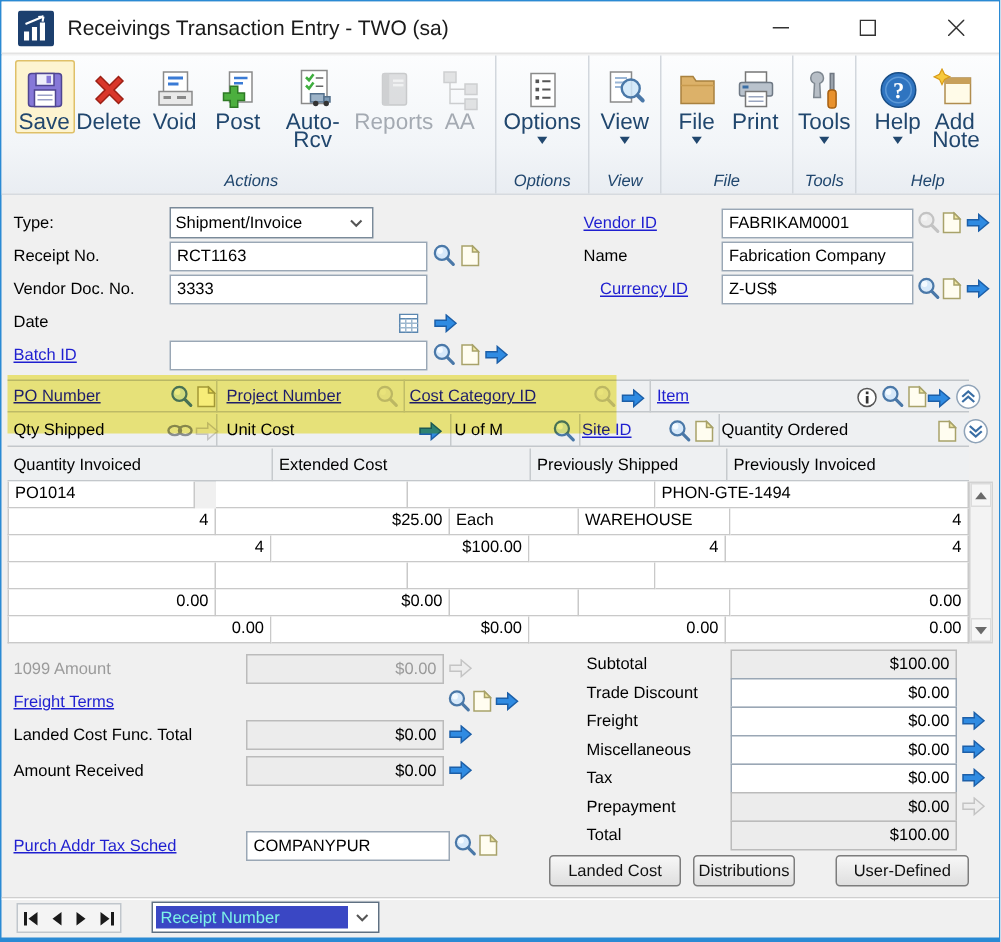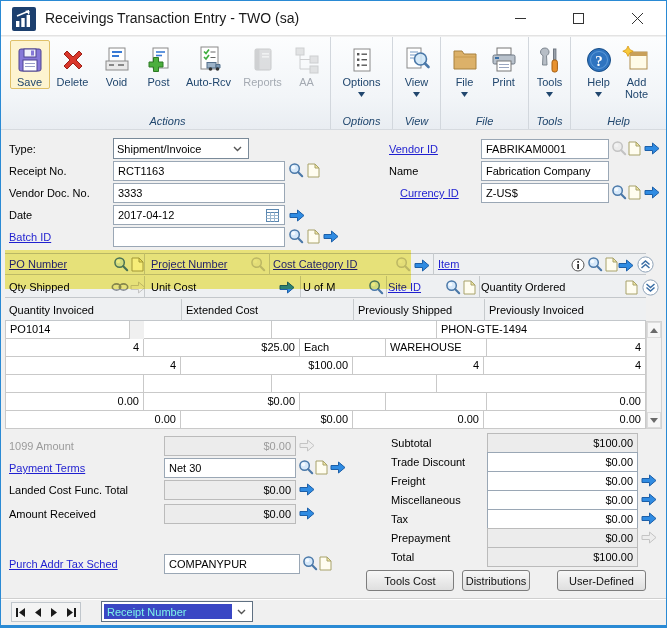--- a/index.html
+++ b/index.html
@@ -16,21 +16,21 @@
   .winctl{position:absolute;top:0;width:45px;height:34px;display:flex;align-items:center;justify-content:center;color:#333;}
   
   .toolbar{position:absolute;left:0;top:36px;right:0;height:93px;
     background:linear-gradient(180deg,#fcfdfe 0%,#f2f5f8 65%,#e9edf2 100%);
     border-bottom:1px solid #d6dadf;}
   .tb-group{position:absolute;top:0;height:92px;border-right:1px solid #d2d7dd;}
   .tb-buttons{display:flex;align-items:flex-start;padding:3px 2px 0 2px;justify-content:center;}
   .tb-caption{position:absolute;bottom:2px;left:0;right:0;text-align:center;font-size:11px;color:#21476e;font-style:italic;}
   .tbtn{display:flex;flex-direction:column;align-items:center;padding-top:2px;border:1px solid transparent;border-radius:2px;}
   .tbtn .tico{height:33px;display:flex;align-items:center;justify-content:center;}
-  .tbtn .tlbl{font-size:11px;color:#21476e;line-height:12px;text-align:center;white-space:pre-line;}
+  .tbtn .tlbl{font-size:15px;color:#21476e;line-height:12px;text-align:center;white-space:pre-line;}
   .tbtn .tarr{line-height:7px;margin-top:2px;}
   .tbtn.disabled .tlbl{color:#a4aab2;}
   .tbtn.disabled .tico{opacity:.45;filter:grayscale(80%);}
   .tbtn.save-hl{background:#fdf4d0;border:1px solid #dfc068;}
   
   .lbl{position:absolute;white-space:nowrap;color:#000;}
   .lbl.link{color:#1f1fd0;text-decoration:underline;cursor:pointer;}
   .lbl.dim{color:#9b9b9b;}
   .fld{position:absolute;height:20px;background:#fff;border:1px solid #9aa7b5;display:flex;align-items:center;padding:0 4px;white-space:nowrap;overflow:hidden;}
   .fld.ro{background:#ececec;border-color:#bbbbbb;}
@@ -448,23 +448,20 @@
         <use href="#sym-note"></use>
       </svg>
     </span>
 
   <span class="lbl" style="left:8px;top:186px">Vendor Doc. No.</span>
   <div class="fld" style="left:112px;top:182px;width:172px">
       <span>3333</span>
     </div>
 
   <span class="lbl" style="left:8px;top:208px">Date</span>
-  <div class="fld" style="left:112px;top:204px;width:172px">
-      <span>2017-04-12</span>
-    </div>
   <span class="ico" style="left:265px;top:208px">
       <svg width="13" height="13">
         <use href="#sym-cal"></use>
       </svg>
     </span>
   <span class="ico" style="left:288px;top:208px">
       <svg width="16" height="13">
         <use href="#sym-arrow"></use>
       </svg>
     </span>
@@ -704,24 +701,21 @@
   <span class="lbl dim" style="left:8px;top:439px">1099 Amount</span>
   <div class="fld ro num dimtxt" style="left:163px;top:435px;width:132px">
       <span>$0.00</span>
     </div>
   <span class="ico" style="left:298px;top:438px">
       <svg width="16" height="13">
         <use href="#sym-arrow-dis"></use>
       </svg>
     </span>
 
-  <span class="lbl link" style="left:8px;top:461px">Payment Terms</span>
-  <div class="fld" style="left:163px;top:457px;width:132px">
-      <span>Net 30</span>
-    </div>
+  <span class="lbl link" style="left:8px;top:461px">Freight Terms</span>
   <span class="ico" style="left:297px;top:458px">
       <svg width="16" height="16">
         <use href="#sym-lookup"></use>
       </svg>
     </span>
   <span class="ico" style="left:314px;top:459px">
       <svg width="13" height="15">
         <use href="#sym-note"></use>
       </svg>
     </span>
@@ -815,21 +809,21 @@
         <use href="#sym-arrow-dis"></use>
       </svg>
     </span>
 
   <span class="lbl" style="left:390px;top:550px">Total</span>
   <div class="fld ro num" style="left:486px;top:546px;width:151px">
       <span>$100.00</span>
     </div>
 
   <div class="pushbtn" style="left:365px;top:569px;width:88px">
-      <span>Tools Cost</span>
+      <span>Landed Cost</span>
     </div>
   <div class="pushbtn" style="left:461px;top:569px;width:68px">
       <span>Distributions</span>
     </div>
   <div class="pushbtn" style="left:556px;top:569px;width:89px">
       <span>User-Defined</span>
     </div>
 
   <div class="sep" style="top:597px"></div>
   <div class="navgrp" style="left:10px;top:601px">

